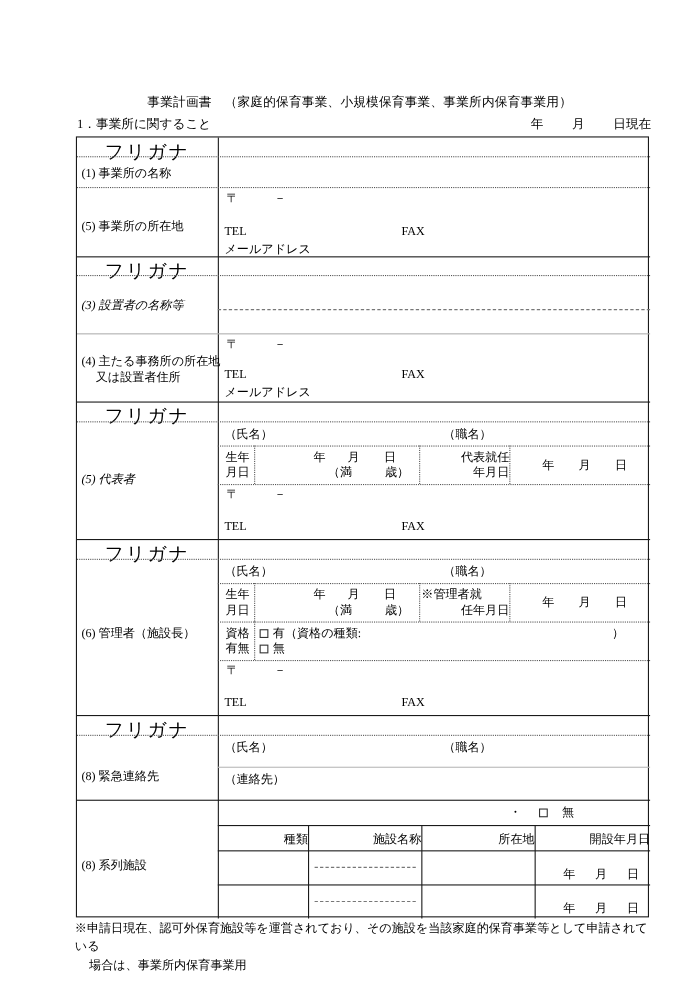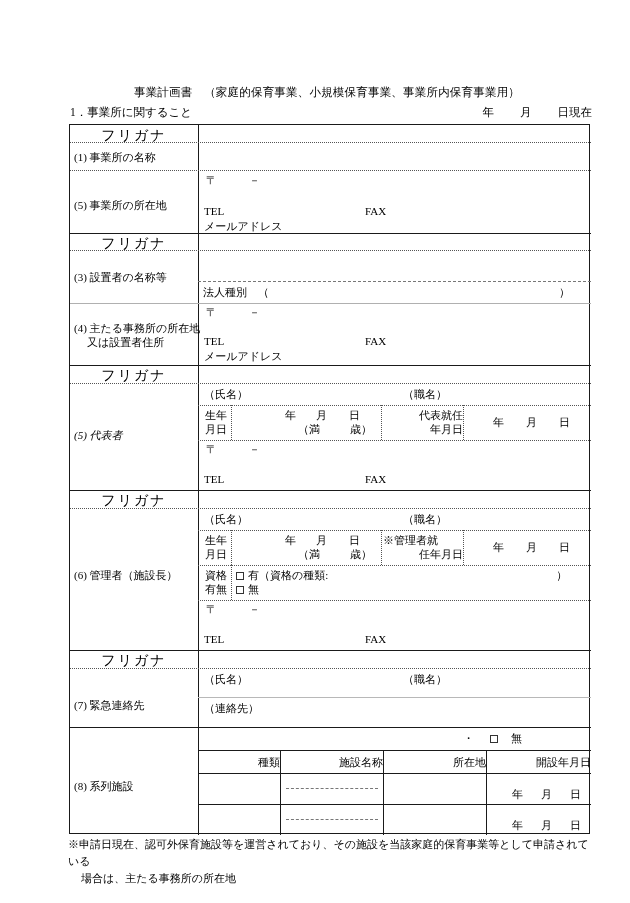--- a/index.html
+++ b/index.html
@@ -60,21 +60,21 @@
     position: absolute;
     left: 4px;
     font-size: 11px;
     white-space: nowrap;
   }
   .furi {
     position: absolute;
     left: 0;
     width: 128px;
     text-align: center;
-    font-size: 14px;
+    font-size: 17px;
     letter-spacing: 2px;
   }
   .cell-txt {
     position: absolute;
     font-size: 11px;
     white-space: nowrap;
   }
   .chk {
     display: inline-block;
     width: 8px;
@@ -146,25 +146,22 @@
       <span>〒</span><span style="display:inline-block;width:32px;"></span><span>－</span>
     </div>
     <div class="cell-txt" style="left:134px; top:80px;">TEL</div>
     <div class="cell-txt" style="left:295px; top:80px;">FAX</div>
     <div class="cell-txt" style="left:134px; top:94px;">メールアドレス</div>
     <div class="hline" style="left:0; top:108px; width:521px;"></div>
 
     <div class="furi" style="top:110px;">フリガナ</div>
     <div class="hline-d" style="left:0; top:125px; width:521px;"></div>
 
-    <div class="lbl-txt" style="top:145px;">(3) 設置者の名称等</div>
+    <div class="lbl-txt" style="top:145px;font-style:italic;">(3) 設置者の名称等</div>
     <div class="hline-dd" style="left:128px; top:156px; width:393px;"></div>
-    <div class="cell-txt" style="left:133px; top:160px;">
-      <span>法人種別　（</span><span style="display:inline-block;width:290px;"></span><span>）</span>
-    </div>
     <div class="hline" style="left:0; top:178px; width:521px; border-top-color:#b0b0b0;"></div>
 
     <div class="lbl-txt" style="top:196px;">(4) 主たる事務所の所在地</div>
     <div class="lbl-txt" style="top:210px; left:17px;">又は設置者住所</div>
     <div class="cell-txt" style="left:136px; top:180px;">
       <span>〒</span><span style="display:inline-block;width:32px;"></span><span>－</span>
     </div>
     <div class="cell-txt" style="left:134px; top:210px;">TEL</div>
     <div class="cell-txt" style="left:295px; top:210px;">FAX</div>
     <div class="cell-txt" style="left:134px; top:224px;">メールアドレス</div>
@@ -245,21 +242,21 @@
     <div class="cell-txt" style="left:136px; top:477px;">
       <span>〒</span><span style="display:inline-block;width:32px;"></span><span>－</span>
     </div>
     <div class="cell-txt" style="left:134px; top:508px;">TEL</div>
     <div class="cell-txt" style="left:295px; top:508px;">FAX</div>
     <div class="hline" style="left:0; top:525px; width:521px;"></div>
 
     <div class="furi" style="top:527px;">フリガナ</div>
     <div class="hline-d" style="left:0; top:543px; width:521px;"></div>
 
-    <div class="lbl-txt" style="top:573px;">(7) 緊急連絡先</div>
+    <div class="lbl-txt" style="top:573px;">(8) 緊急連絡先</div>
 
     <div class="cell-txt" style="left:134px; top:547px;">（氏名）</div>
     <div class="cell-txt" style="left:333px; top:547px;">（職名）</div>
     <div class="hline" style="left:128px; top:572px; width:393px; border-top-color:#b8b8b8;"></div>
     <div class="cell-txt" style="left:134px; top:576px;">（連絡先）</div>
     <div class="hline" style="left:0; top:602px; width:521px;"></div>
 
     <div class="lbl-txt" style="top:654px;">(8) 系列施設</div>
 
     <div class="cell-txt" style="left:393px; top:606px;">・</div>
@@ -286,16 +283,16 @@
 
     <div class="hline-dd" style="left:216px; top:694px; width:92px;"></div>
     <div class="cell-txt" style="left:442px; top:693px;">
       <span>年</span><span style="display:inline-block;width:18px;"></span><span>月</span><span style="display:inline-block;width:18px;"></span><span>日</span>
     </div>
 
   </div>
 
   <div class="footnote">
     <span>※申請日現在、認可外保育施設等を運営されており、その施設を当該家庭的保育事業等として申請されている</span>
-    <span class="l2">場合は、主たる事務所の所在地</span>
+    <span class="l2">場合は、事業所内保育事業用</span>
   </div>
 
 </div>
 
 </body></html>

